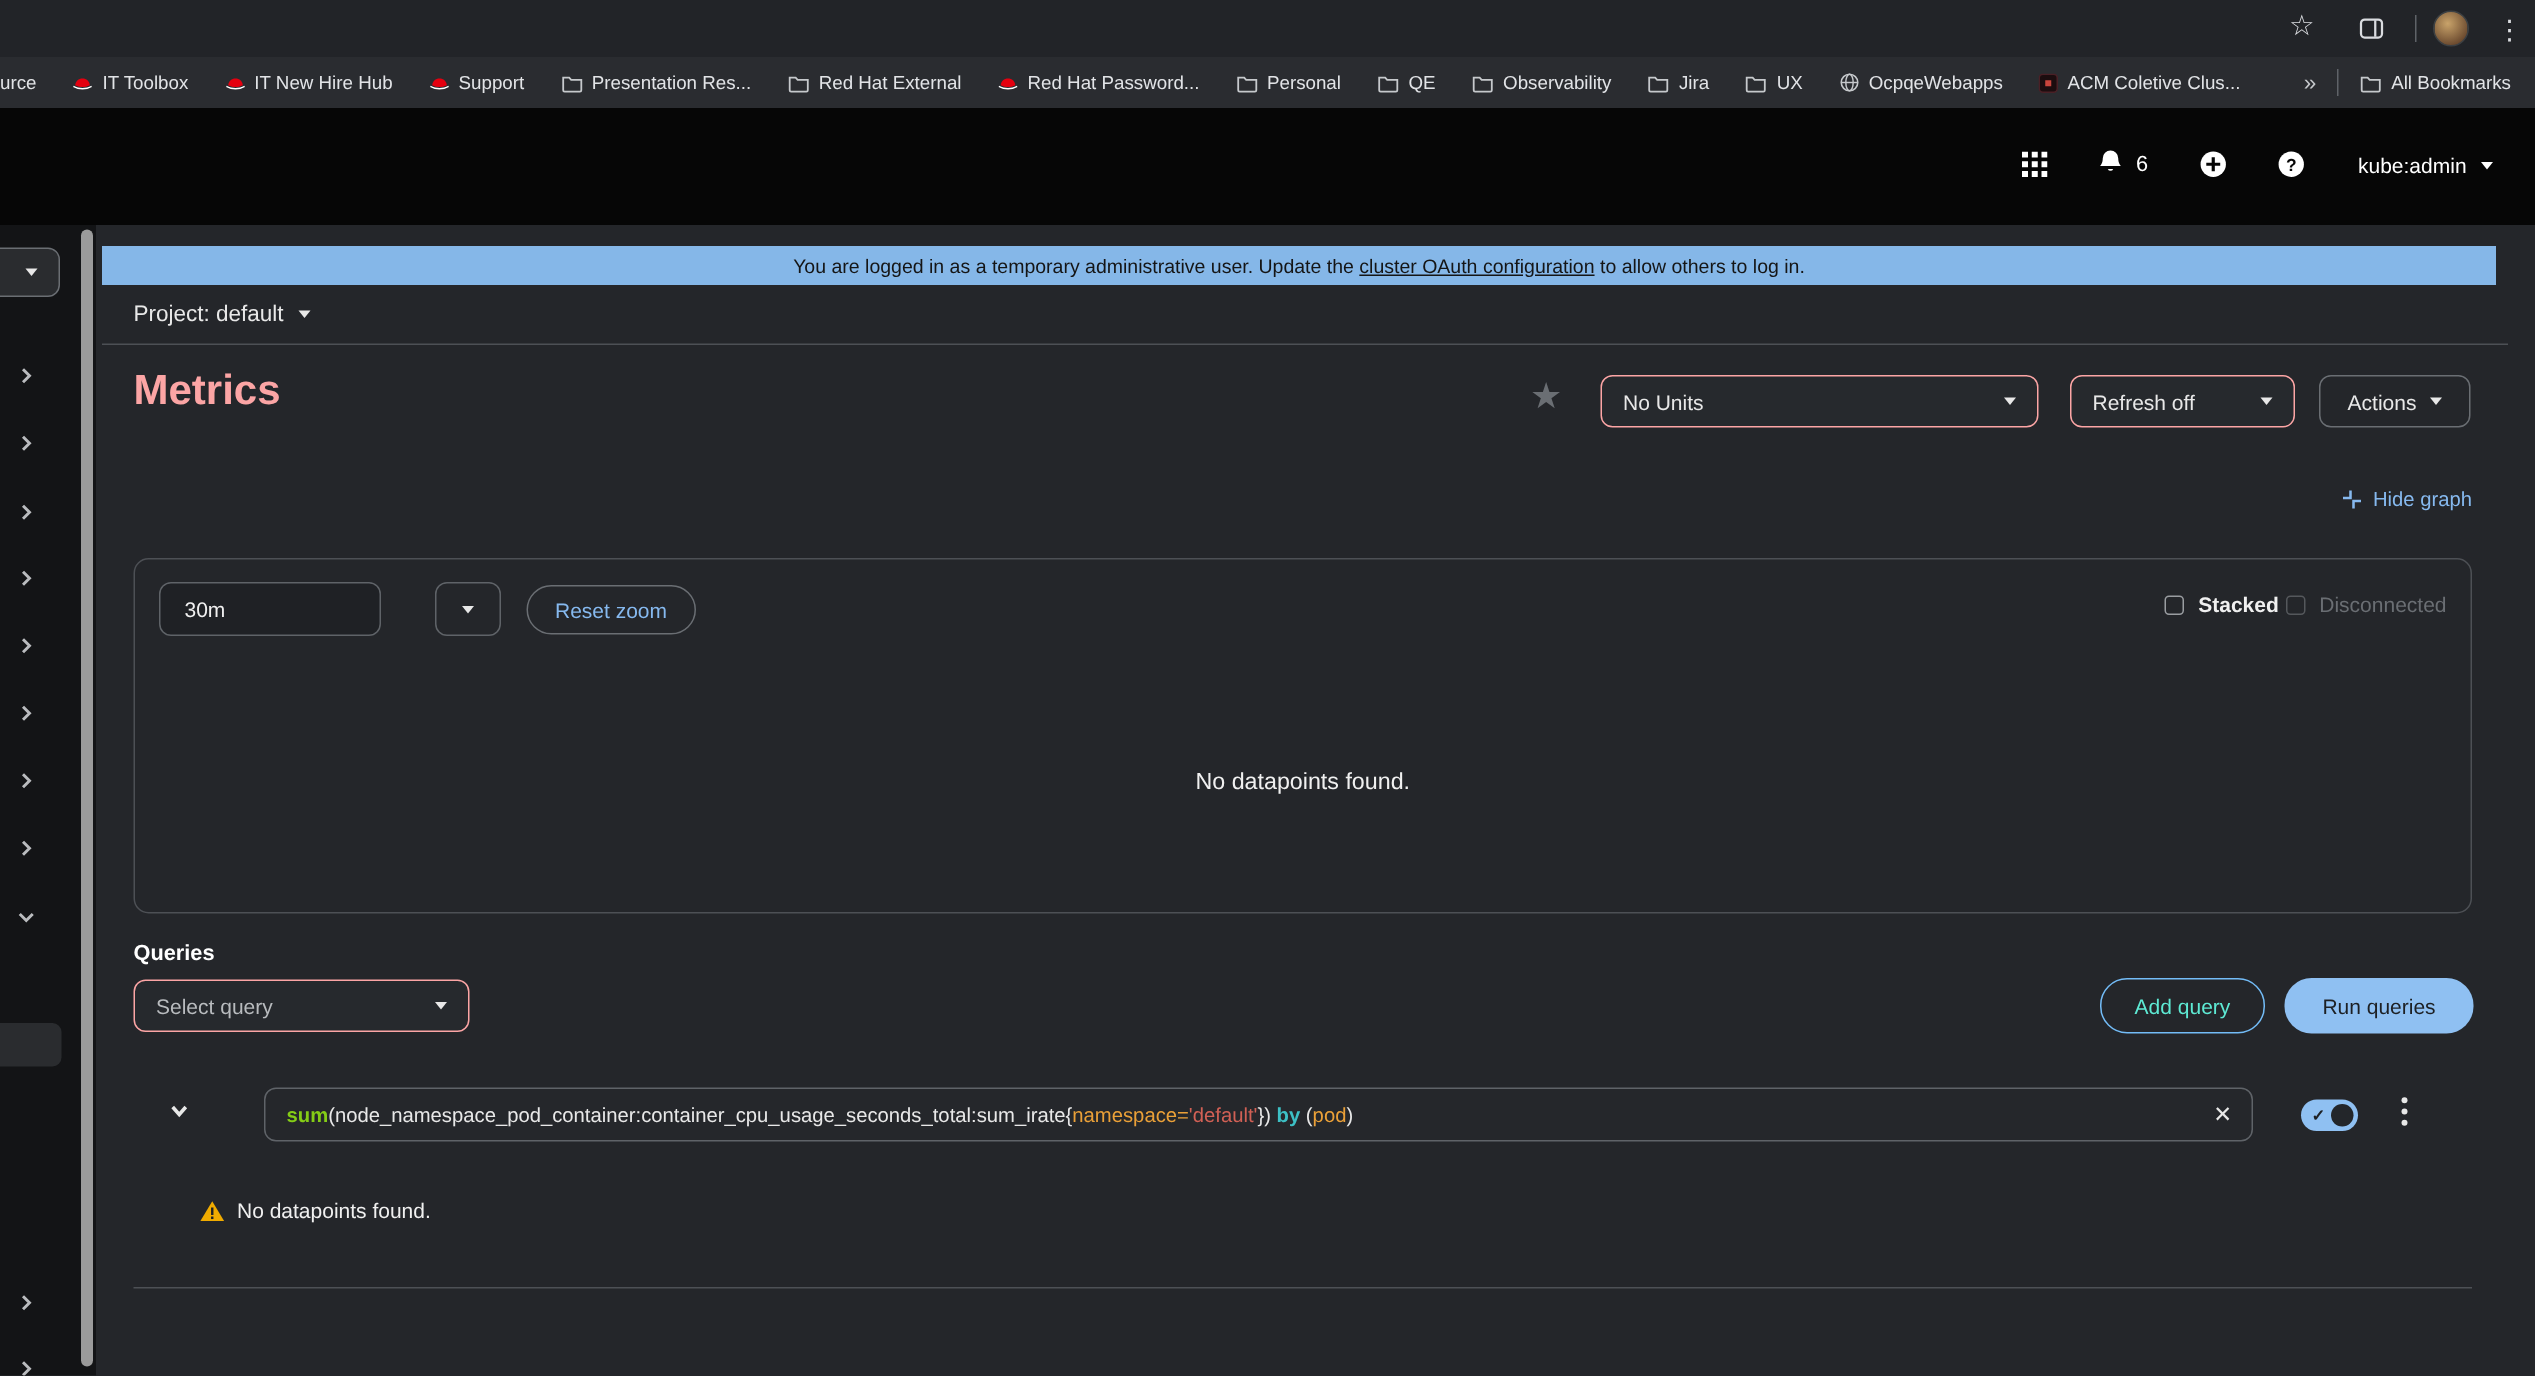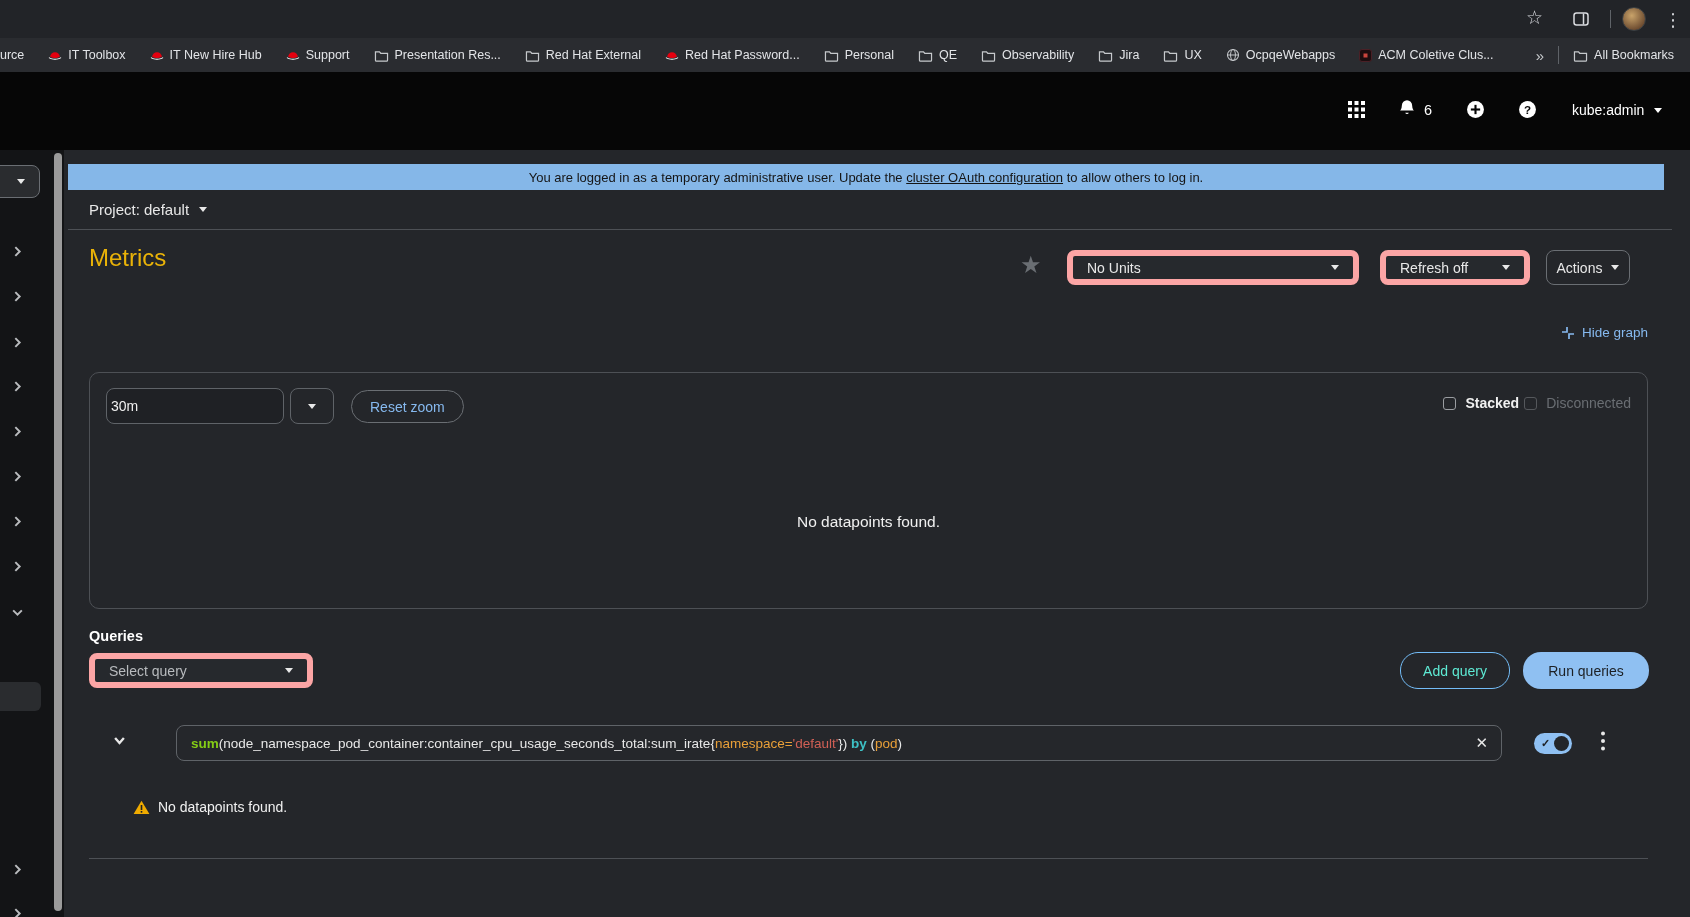--- a/index.html
+++ b/index.html
@@ -66,39 +66,39 @@
     left:68px; top:164px; width:1596px; height:26px; background:#85b7e8; color:#151515;
     display:flex; align-items:center; justify-content:center; font-size:13px; white-space:pre;
   }
   .banner a { color:#151515; text-decoration:underline; cursor:pointer; }
 
   
   .project-bar { left:89px; top:201px; font-size:15px; color:#e8e8e8; display:flex; align-items:center; gap:10px; cursor:pointer; }
   .project-divider { left:68px; top:229px; width:1604px; height:1px; background:#4d5055; }
 
   
-  .page-title { left:89px; top:244px; font-size:24px; font-weight:normal; color:#eab308; }
+  .page-title { left:89px; top:244px; font-size:28px; font-weight:bold; color:#fca5a5; }
   .fav-star { left:1020px; top:253px; font-size:24px; color:#6a6e73; line-height:1; cursor:pointer; }
   .pf-select {
-    background:#26292d; border:6px solid #fca5a5; border-radius:8px; height:35px;
+    background:#26292d; border:1px solid #fca5a5; border-radius:8px; height:35px;
     display:flex; align-items:center; justify-content:space-between; padding:0 14px;
     font-size:14px; color:#e8e8e8; cursor:pointer;
   }
   .pf-dropdown-btn {
     background:transparent; border:1px solid #6a6e73; border-radius:8px; height:35px;
     display:flex; align-items:center; justify-content:center; gap:9px; font-size:14px; color:#e8e8e8; cursor:pointer;
   }
   .hide-graph { top:325px; right:42px; display:flex; align-items:center; gap:7px;
                 color:#86b9ef; font-size:13.5px; cursor:pointer; }
 
   
   .graph-card { left:89px; top:372px; width:1559px; height:237px; border:1px solid #4d5055; border-radius:10px; }
   .timespan-input {
-    position:absolute; left:16px; top:15px; width:178px; height:36px; background:#1f2125;
-    border:1px solid #5f6368; border-radius:8px; color:#f0f0f0; font-size:14px; padding:0 4px;
+    position:absolute; left:16px; top:15px; width:148px; height:36px; background:#1f2125;
+    border:1px solid #5f6368; border-radius:8px; color:#f0f0f0; font-size:14px; padding:0 16px;
     font-family:"Liberation Sans", sans-serif;
   }
   .timespan-caret-btn { position:absolute; left:200px; top:15px; width:44px; height:36px;
     border:1px solid #5f6368; border-radius:8px; background:transparent; color:#e8e8e8;
     display:flex; align-items:center; justify-content:center; cursor:pointer; }
   .reset-zoom-btn { position:absolute; left:261px; top:17px; height:33px; padding:0 18px;
     border:1px solid #6a6e73; border-radius:17px; background:transparent; color:#86b9ef;
     font-size:14px; display:flex; align-items:center; cursor:pointer; }
   .graph-checks { position:absolute; right:16px; top:22px; display:flex; align-items:center; gap:5px; font-size:14px;text-align:center; }
   .check-group { display:flex; align-items:center; gap:9px; cursor:pointer; }
@@ -351,21 +351,21 @@
 <div class="abs fav-star">★</div>
 
 <div class="abs pf-select" style="left:1067px; top:250px; width:292px;">
   <span>No Units</span>
   <span class="caret"></span>
 </div>
 <div class="abs pf-select" style="left:1380px; top:250px; width:150px;">
   <span>Refresh off</span>
   <span class="caret"></span>
 </div>
-<div class="abs pf-dropdown-btn" style="left:1546px; top:250px; width:84px;">
+<div class="abs pf-dropdown-btn" style="left:1546px; top:250px; width:101px;">
   <span>Actions</span>
   <span class="caret"></span>
 </div>
 
 <div class="abs hide-graph">
   <svg width="14" height="14" viewBox="0 0 14 14">
       <path d="M6 1v5H1" fill="none" stroke="#86b9ef" stroke-width="1.7"></path>
       <path d="M8 13V8h5" fill="none" stroke="#86b9ef" stroke-width="1.7"></path>
     </svg>
   <span>Hide graph</span>

